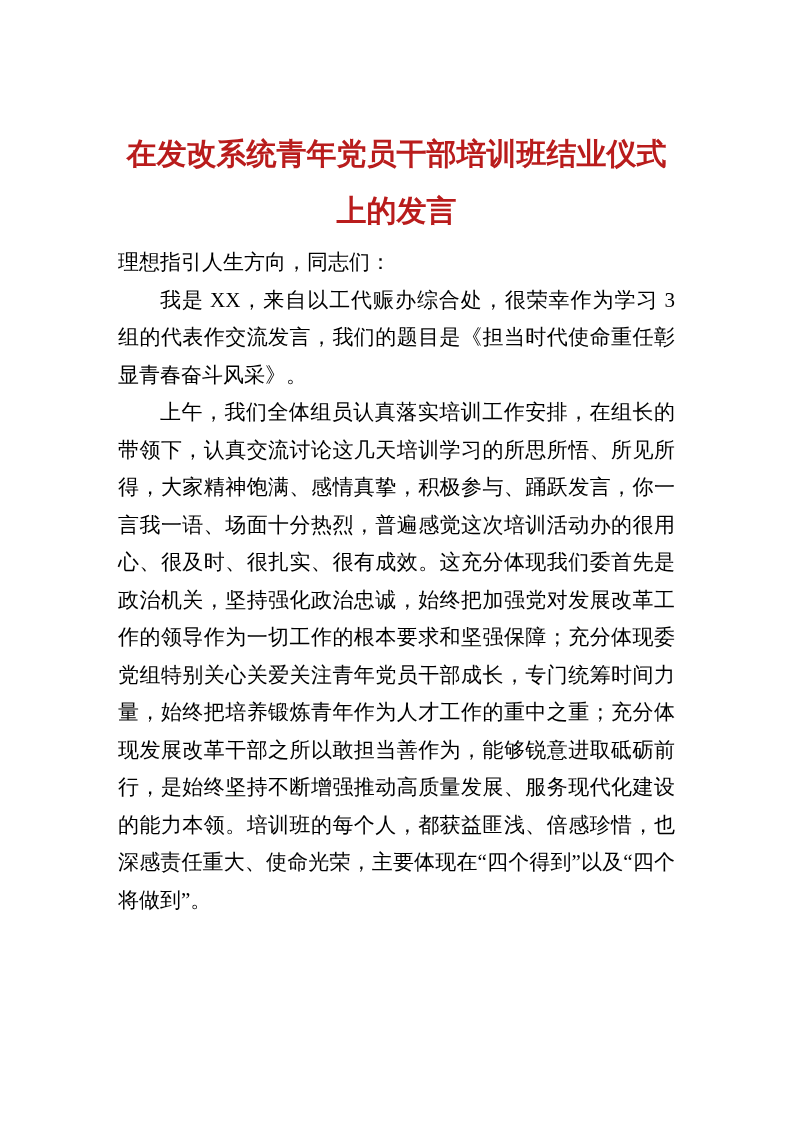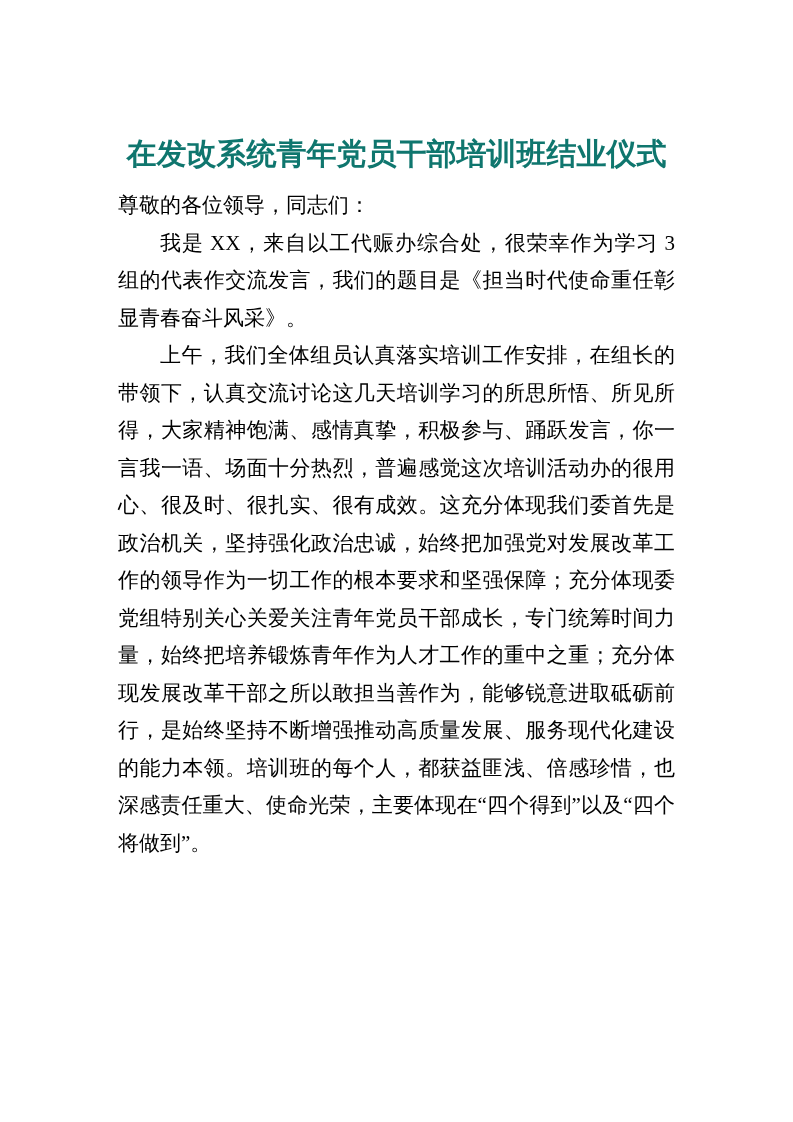--- a/index.html
+++ b/index.html
@@ -18,21 +18,21 @@
     overflow: hidden;
     color: #000000;
   }
   .doc-title {
     margin: 0 0 5px 0;
     font-family: "DejaVu Sans", "Liberation Sans", sans-serif;
     font-weight: bold;
     font-size: 30px;
     line-height: 57px;
     text-align: center;
-    color: #0f766e;
+    color: #b91c1c;
   }
   .doc-title .title-line {
     display: block;
   }
   .doc-body p {
     margin: 0;
     font-family: "Liberation Serif", "DejaVu Serif", serif;
     font-size: 21px;
     line-height: 37.5px;
     text-align: justify;
@@ -45,23 +45,24 @@
   .lead-bold {
     font-weight: bold;
   }
 </style>
 </head>
 <body>
 
 <div class="page">
   <h1 class="doc-title">
     <span class="title-line">在发改系统青年党员干部培训班结业仪式</span>
+    <span class="title-line">上的发言</span>
   </h1>
 
   <div class="doc-body">
-    <p class="salutation">尊敬的各位领导，同志们：</p>
+    <p class="salutation">理想指引人生方向，同志们：</p>
 
     <p class="indent">我是 XX，来自以工代赈办综合处，很荣幸作为学习 3 组的代表作交流发言，我们的题目是《担当时代使命重任彰显青春奋斗风采》。</p>
 
     <p class="indent">上午，我们全体组员认真落实培训工作安排，在组长的带领下，认真交流讨论这几天培训学习的所思所悟、所见所得，大家精神饱满、感情真挚，积极参与、踊跃发言，你一言我一语、场面十分热烈，普遍感觉这次培训活动办的很用心、很及时、很扎实、很有成效。这充分体现我们委首先是政治机关，坚持强化政治忠诚，始终把加强党对发展改革工作的领导作为一切工作的根本要求和坚强保障；充分体现委党组特别关心关爱关注青年党员干部成长，专门统筹时间力量，始终把培养锻炼青年作为人才工作的重中之重；充分体现发展改革干部之所以敢担当善作为，能够锐意进取砥砺前行，是始终坚持不断增强推动高质量发展、服务现代化建设的能力本领。培训班的每个人，都获益匪浅、倍感珍惜，也深感责任重大、使命光荣，主要体现在“四个得到”以及“四个将做到”。</p>
 
   </div>
 </div>
 
 </body></html>

